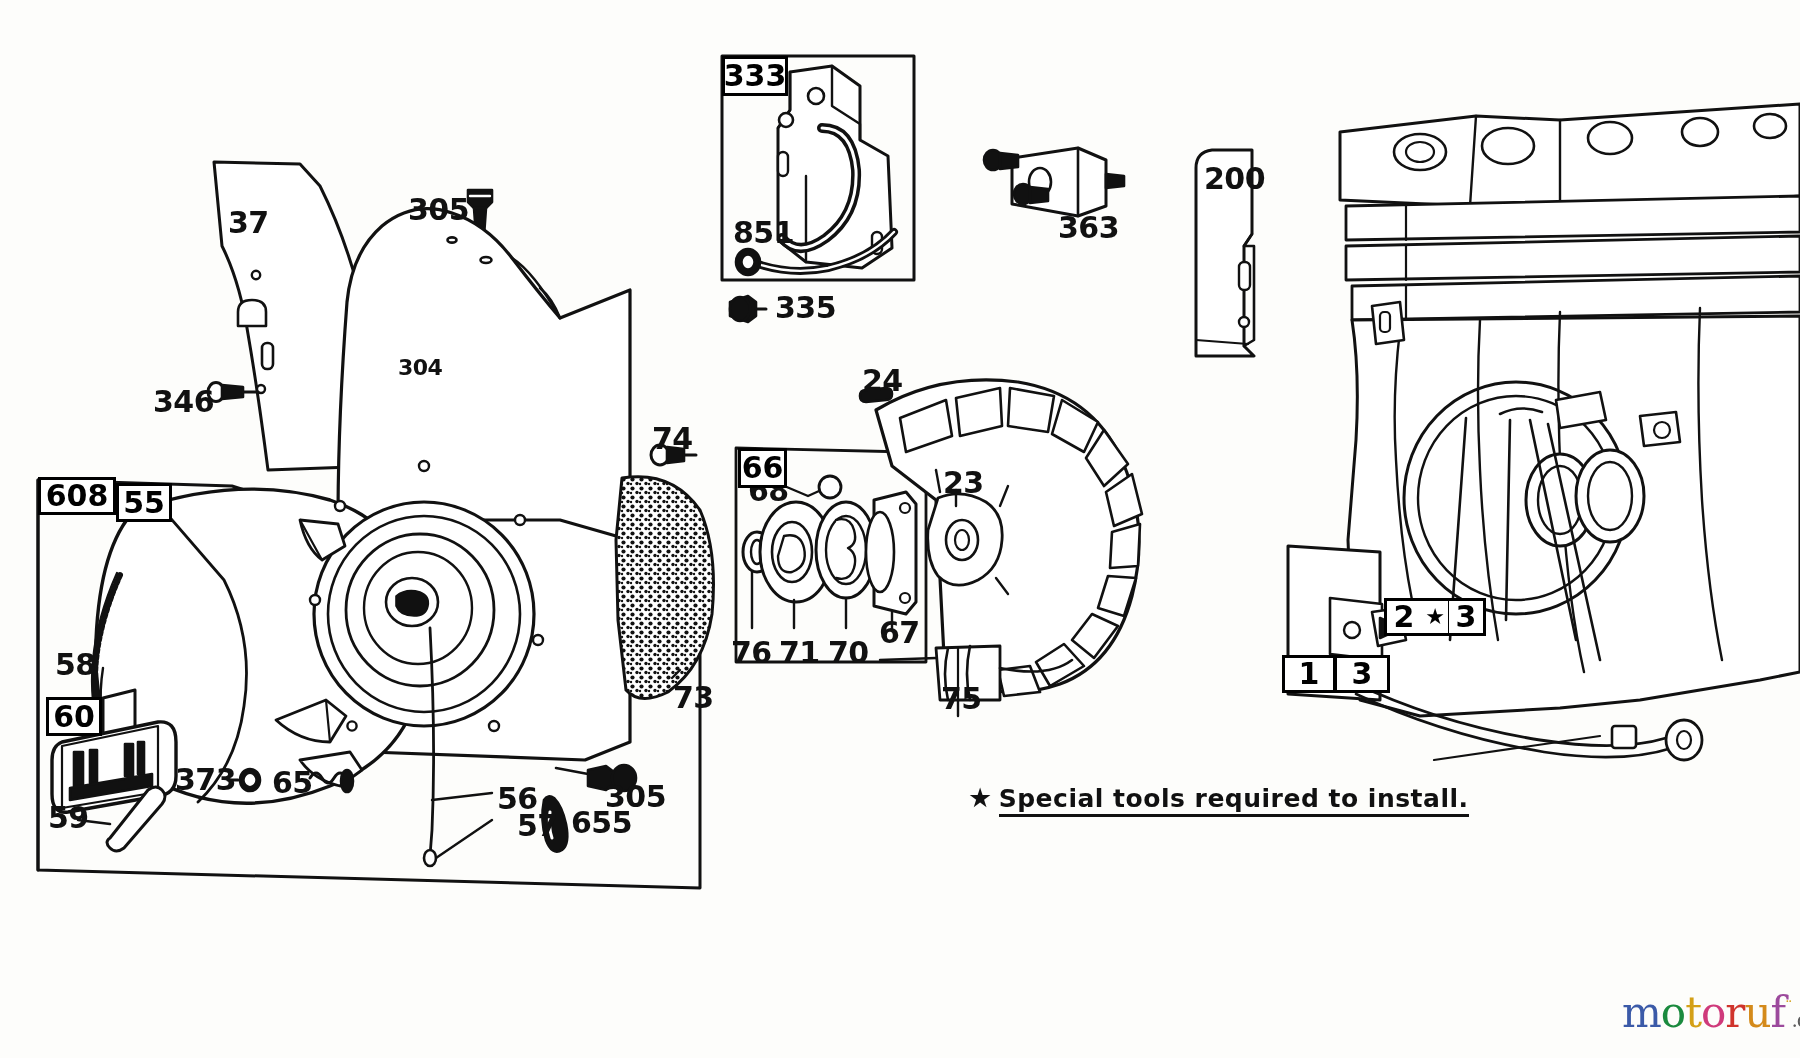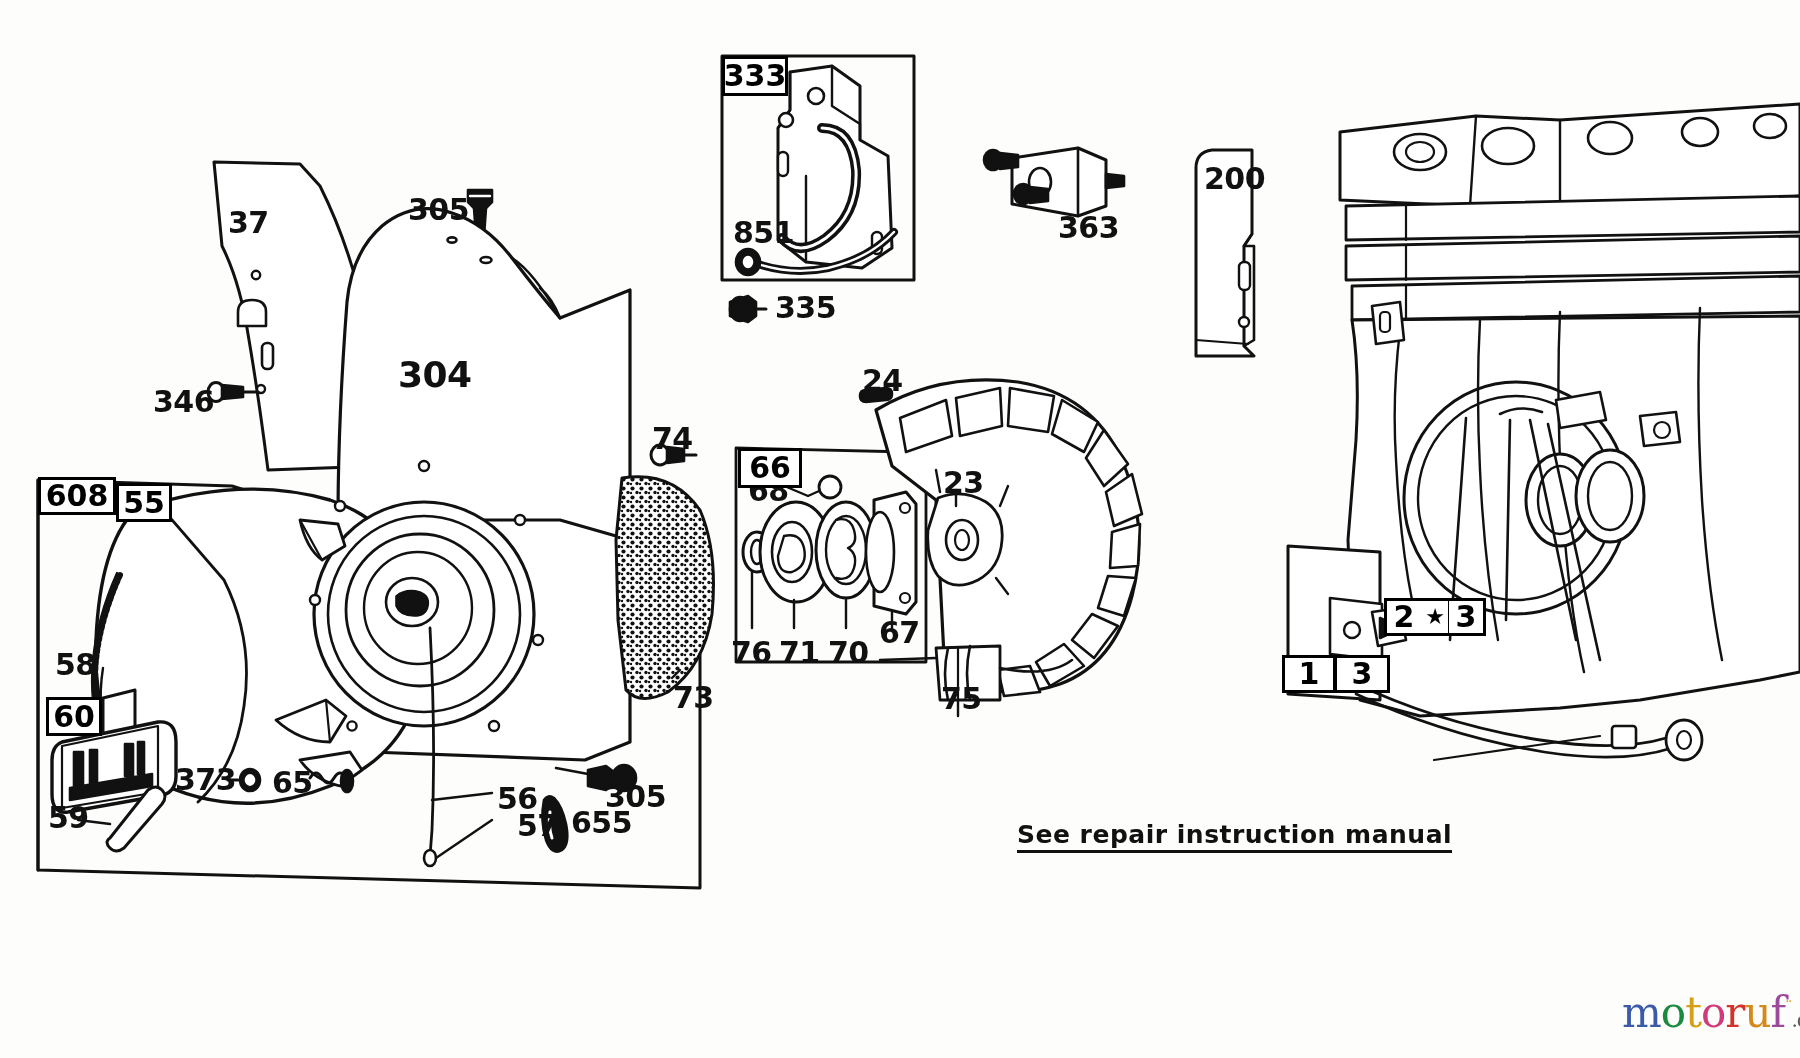--- a/index.html
+++ b/index.html
@@ -17,21 +17,21 @@
     position:absolute;
     font-family:"DejaVu Sans", sans-serif;
     font-weight:700;
     color:#111;
     white-space:nowrap;
     letter-spacing:-0.5px;
     line-height:1;
     -webkit-font-smoothing:none;
   }
   .lbl.m  {font-size:30px;}
-  .lbl.l  {font-size:36px;}
+  .lbl.l  {font-size:22px;}
 
   
   .boxnum{
     position:absolute;
     border:3px solid #000;
     background:#fff;
     font-family:"DejaVu Sans", sans-serif;
     font-weight:700;font-size:30px;color:#000;
     display:flex;align-items:center;justify-content:center;
     box-sizing:border-box;
@@ -446,30 +446,30 @@
 <div class="lbl m" style="left:862px;top:366px">24</div>
 <div class="lbl m" style="left:943px;top:468px">23</div>
 <div class="lbl m" style="left:941px;top:684px">75</div>
 <div class="lbl m" style="left:1058px;top:213px">363</div>
 <div class="lbl m" style="left:1204px;top:164px">200</div>
 
 <div class="boxnum" style="left:722px;top:56px;width:66px;height:40px">333</div>
 <div class="boxnum" style="left:38px;top:477px;width:78px;height:24px">608</div>
 <div class="boxnum" style="left:116px;top:483px;width:56px;height:39px">55</div>
 <div class="boxnum" style="left:46px;top:697px;width:56px;height:39px">60</div>
-<div class="boxnum" style="left:738px;top:448px;width:64px;height:40px">66</div>
+<div class="boxnum" style="left:738px;top:448px;width:49px;height:40px">66</div>
 
 <div class="boxnum" style="left:1384px;top:598px;width:38px;height:38px;border-right-width:1.5px">2</div>
 <div class="boxnum" style="left:1420px;top:598px;width:30px;height:38px;border-left:none;border-right:none;font-size:22px">★</div>
 <div class="boxnum" style="left:1448px;top:598px;width:38px;height:38px;border-left-width:1.5px">3</div>
 
 <div class="boxnum" style="left:1282px;top:655px;width:54px;height:38px">1</div>
 <div class="boxnum" style="left:1336px;top:655px;width:54px;height:38px;border-left-width:1.5px">3</div>
 
-<div class="footnote" style="left:1017px;top:820px">
-  <span class="ul">See repair instruction manual</span>
+<div class="footnote" style="left:968px;top:782px">
+  <span class="star">★</span><span class="ul">Special tools required to install.</span>
 </div>
 
 <div class="watermark" style="left:1622px;top:988px">
   <span id="wm-letters"><span style="color: rgb(59, 90, 168);">m</span><span style="color: rgb(26, 138, 62);">o</span><span style="color: rgb(212, 160, 23);">t</span><span style="color: rgb(207, 58, 123);">o</span><span style="color: rgb(208, 52, 44);">r</span><span style="color: rgb(212, 138, 26);">u</span><span style="color: rgb(156, 74, 156);">f</span><sup style="color: rgb(212, 160, 23);">¨</sup></span><span class="sfx">.de</span>
 </div>
 
 </div>
 
 </body></html>

